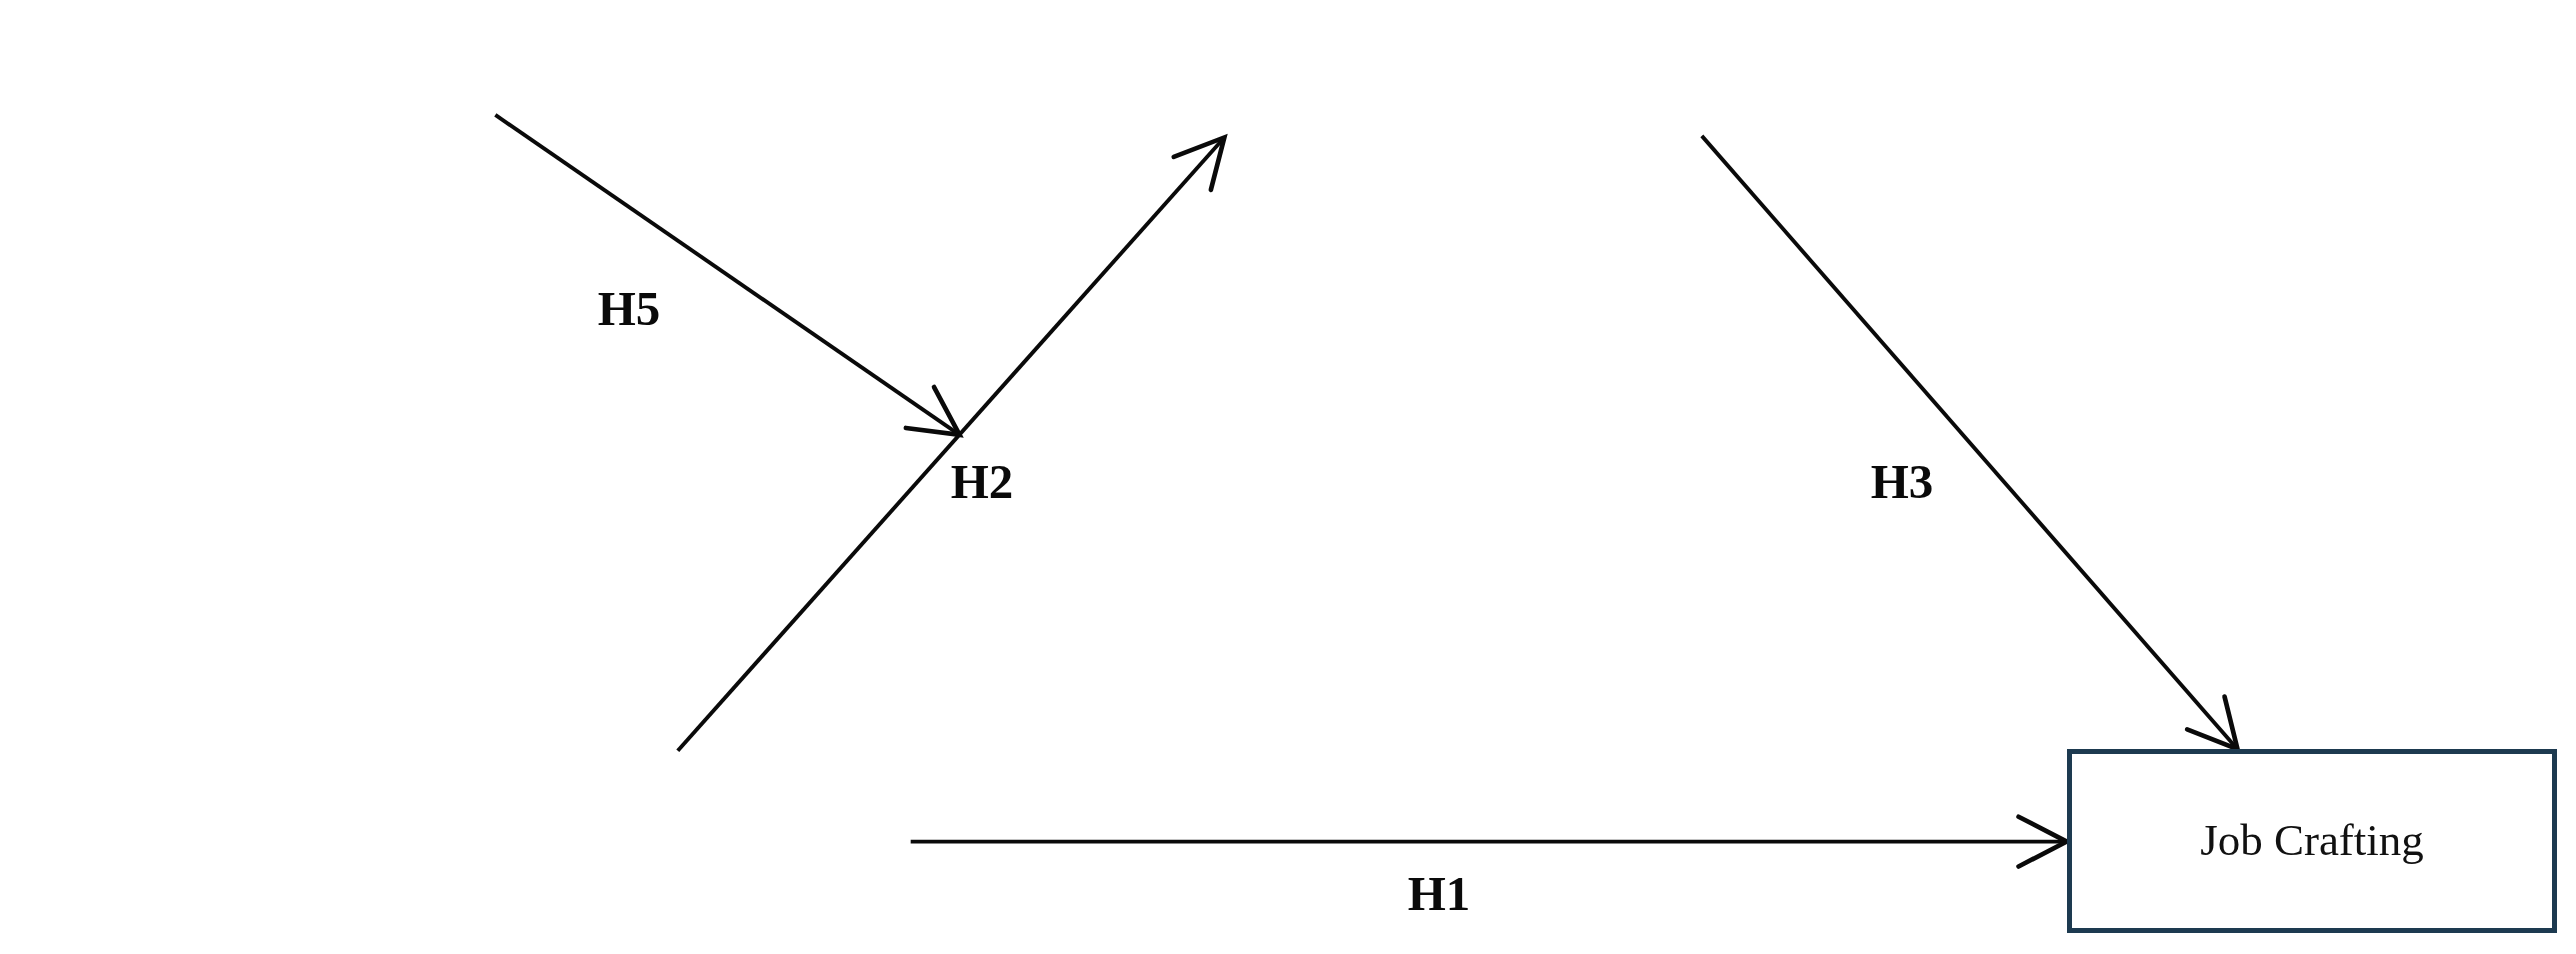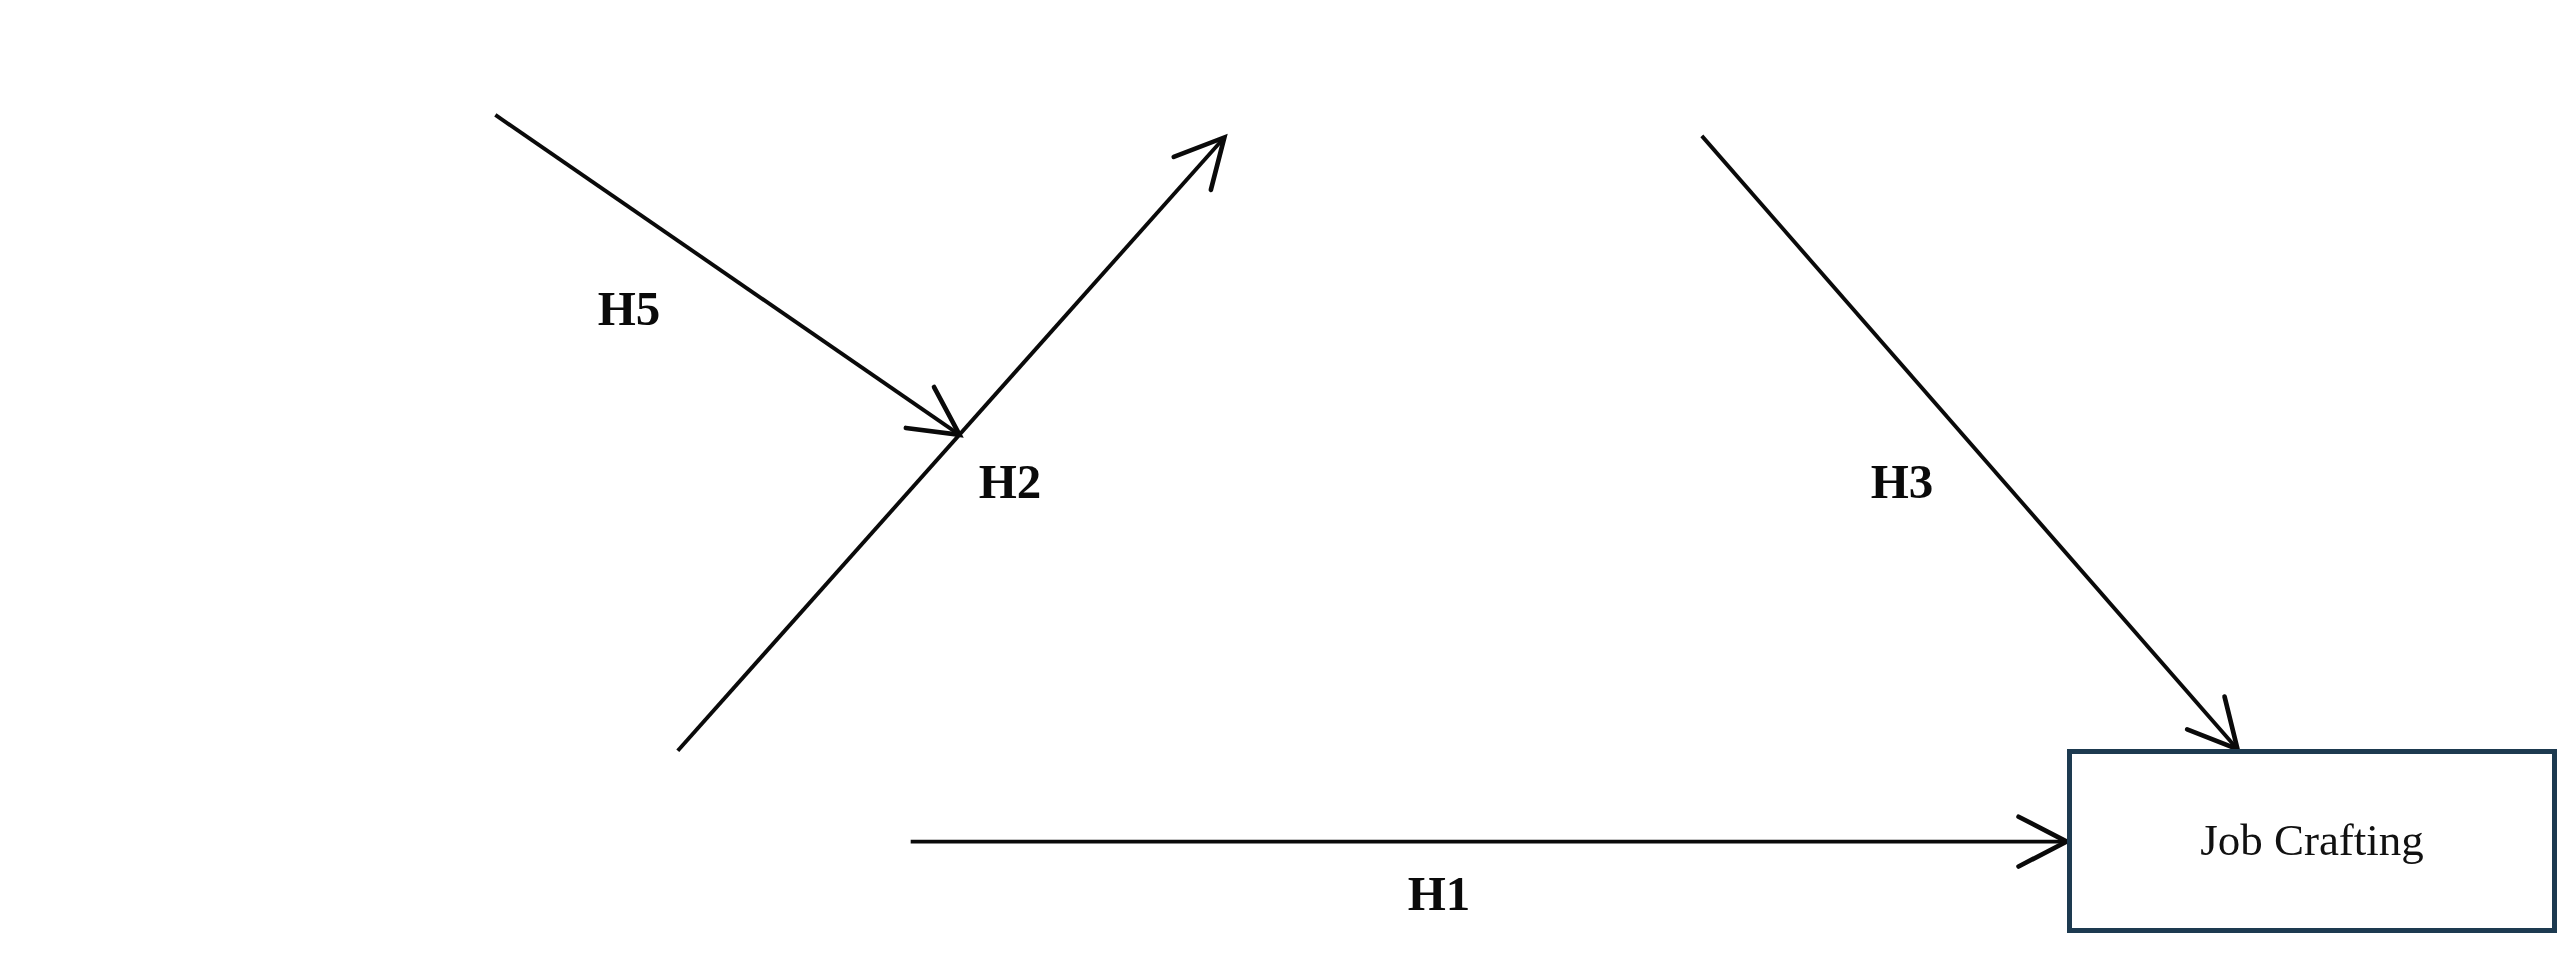--- a/index.html
+++ b/index.html
@@ -46,21 +46,21 @@
     color: #0a0a0a;
     line-height: 1;
   }
   
   #node-lgo  { left: 17px;   top: 23px;  width: 477px; height: 181px; }
   #node-rbse { left: 1224px; top: 41px;  width: 476px; height: 182px; }
   #node-el   { left: 436px;  top: 749px; width: 474px; height: 184px; }
   #node-jc   { left: 2067px; top: 749px; width: 490px; height: 184px; }
   
   #label-h5 { left: 629px;  top: 296px; margin-top: 12px;  }
-  #label-h2 { left: 1010px; top: 481px;  }
+  #label-h2 { left: 982px; top: 481px;  }
   #label-h3 { left: 1902px; top: 481px;  }
   #label-h1 { left: 1439px; top: 893px; }
 </style>
 </head>
 <body>
 
 <div id="canvas">
 
   <svg id="arrow-layer" viewBox="0 0 3318 1230" xmlns="http://www.w3.org/2000/svg">
     <defs>

